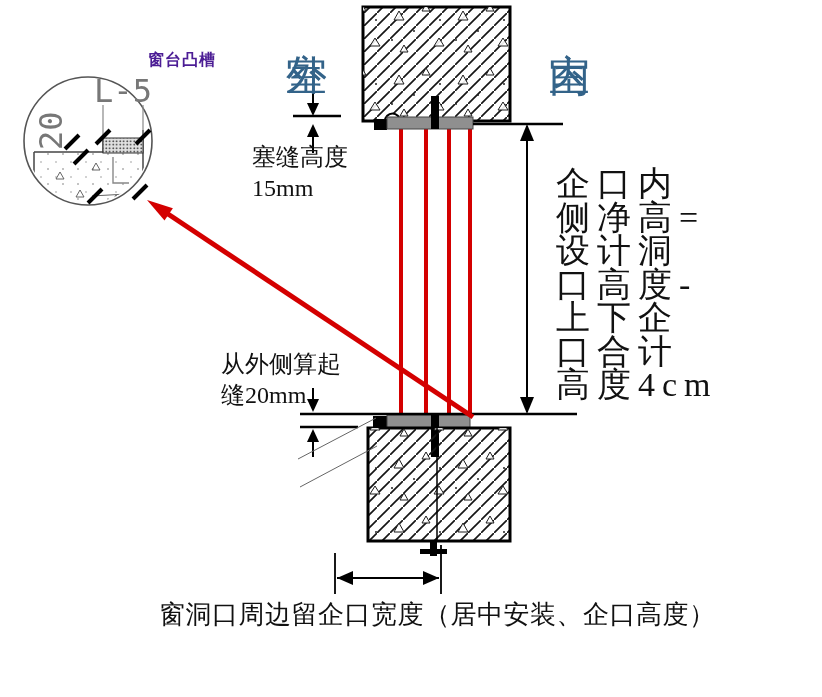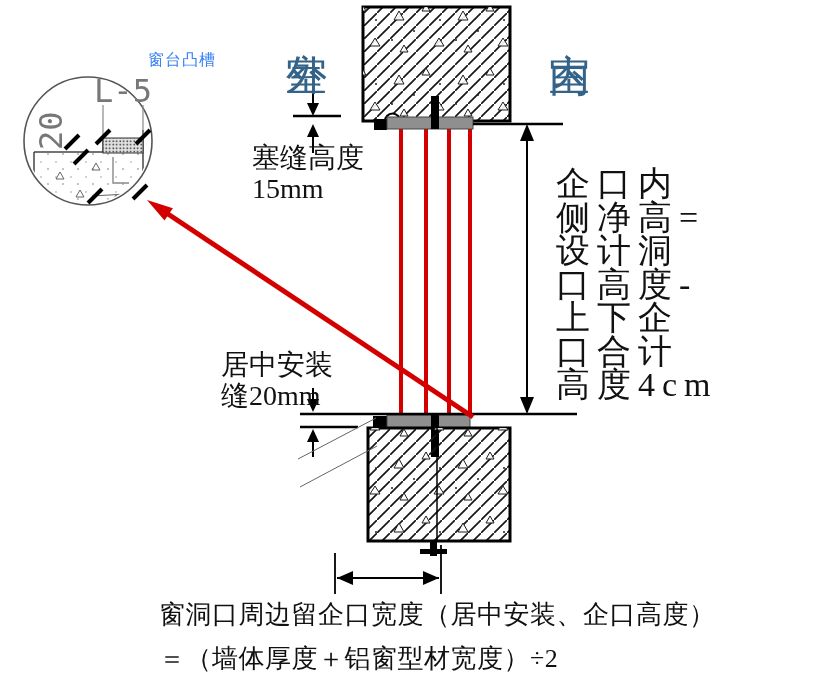--- a/index.html
+++ b/index.html
@@ -6,24 +6,24 @@
   #stage{
     position:relative;width:822px;height:697px;background:#ffffff;overflow:hidden;
     font-family:"Liberation Serif","DejaVu Serif",serif;color:#111;
   }
   #stage svg{position:absolute;left:0;top:0;}
   .txt{position:absolute;white-space:pre-line;}
   .room-label{
     writing-mode:vertical-rl;text-orientation:upright;
     font-size:41px;font-weight:500;color:#336389;letter-spacing:3px;line-height:1;
   }
-  .note{font-size:28px;line-height:31px;color:#111;}
+  .note{font-size:24px;line-height:31px;color:#111;}
   .inner-note{font-size:34px;line-height:33.5px;letter-spacing:7px;color:#111;}
   .formula{font-size:26px;letter-spacing:0.5px;color:#111;font-weight:500;}
-  .detail-title{font-size:16px;font-weight:normal;color:#3b82f6;letter-spacing:1px;}
+  .detail-title{font-size:16px;font-weight:bold;color:#4c1d95;letter-spacing:1px;}
   .cad-text{font-family:"DejaVu Sans Mono","Liberation Mono",monospace;}
 </style>
 </head>
 <body>
 
 <div id="stage">
 
   <svg width="822" height="697" viewBox="0 0 822 697" aria-hidden="true">
     <defs>
       <pattern id="hatch" patternUnits="userSpaceOnUse" width="13" height="13">
@@ -160,27 +160,26 @@
   </svg>
 
   <div class="txt room-label" style="left:286px;top:20px;">室外</div>
   <div class="txt room-label" style="left:549px;top:20px;">室内</div>
 
   <div class="txt detail-title" style="left:148px;top:50px;">窗台凸槽</div>
 
   <div class="txt note" style="left:252px;top:142px;">塞缝高度
 15mm</div>
 
-  <div class="txt note" style="left:221px;top:349px;">居中安装
+  <div class="txt note" style="left:221px;top:349px;">从外侧算起
 缝20mm</div>
 
   <div class="txt inner-note" style="left:556px;top:167px;">企口内
 侧净高=
 设计洞
 口高度-
 上下企
 口合计
 高度4cm</div>
 
   <div class="txt formula" style="left:159px;top:597px;">窗洞口周边留企口宽度（居中安装、企口高度）</div>
-  <div class="txt formula" style="left:159px;top:641px;">＝（墙体厚度＋铝窗型材宽度）÷2</div>
 
 </div>
 
 </body></html>

